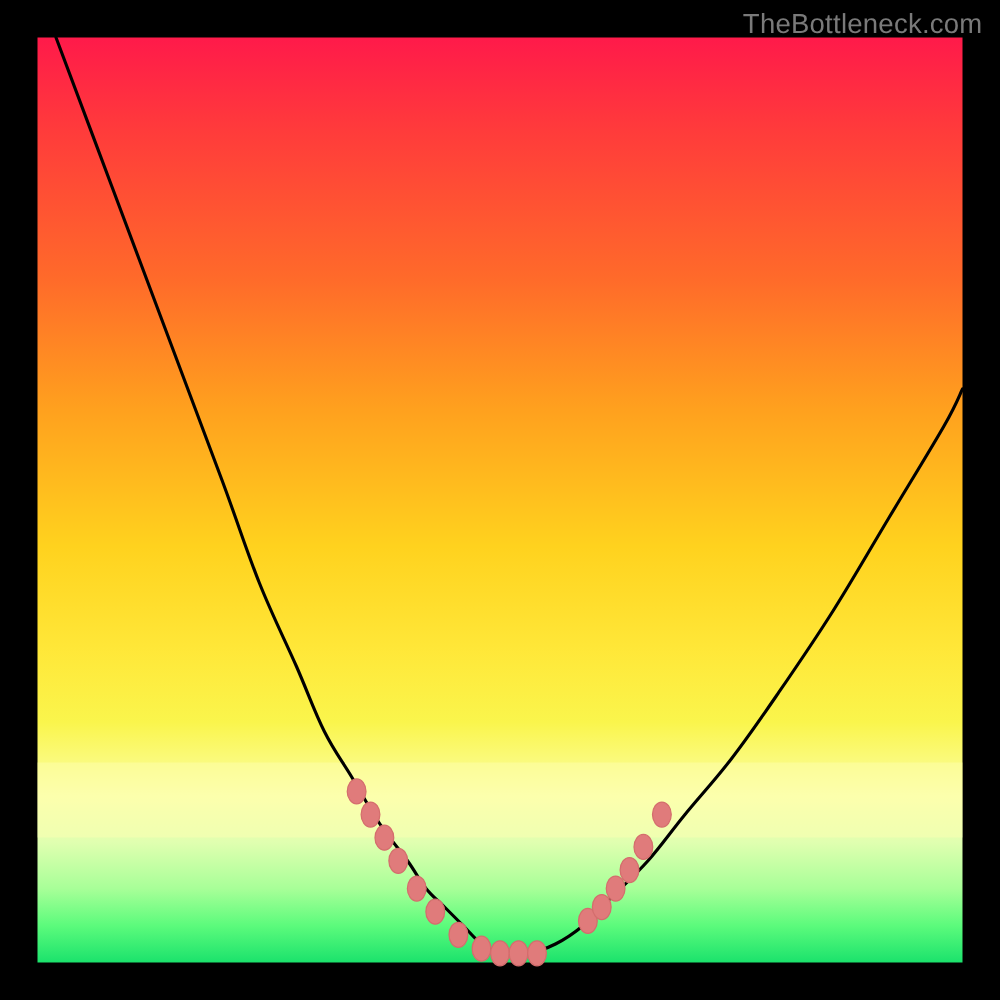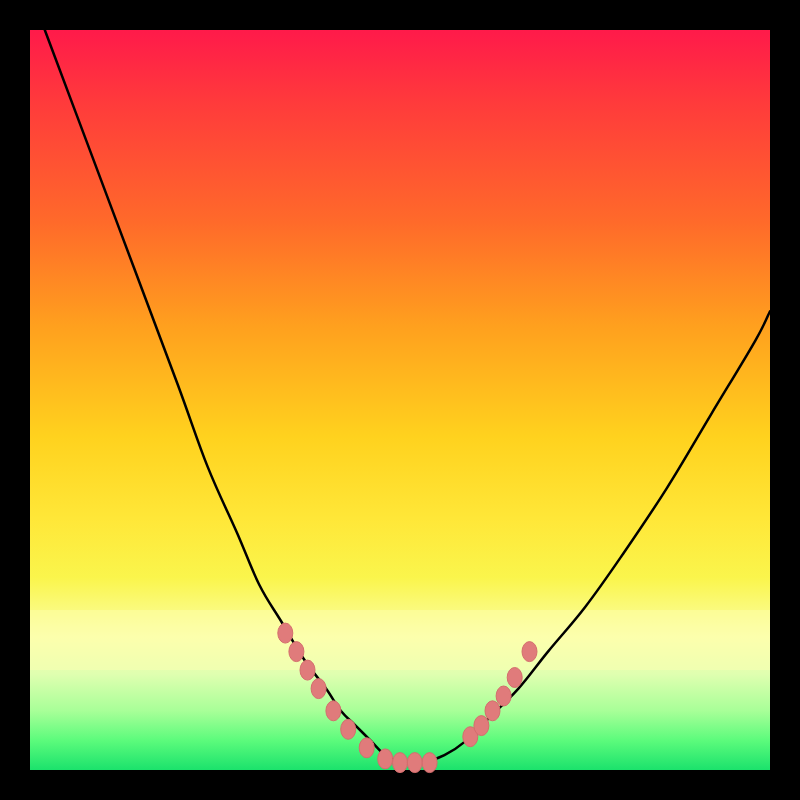--- a/index.html
+++ b/index.html
@@ -92,13 +92,14 @@
         <ellipse cx="399.6" cy="732.6" rx="7.5" ry="10" fill="#e07b7b" stroke="#d46d6d" stroke-width="1"></ellipse>
         <ellipse cx="440.29999999999995" cy="706.7" rx="7.5" ry="10" fill="#e07b7b" stroke="#d46d6d" stroke-width="1"></ellipse>
         <ellipse cx="451.4" cy="695.6" rx="7.5" ry="10" fill="#e07b7b" stroke="#d46d6d" stroke-width="1"></ellipse>
         <ellipse cx="462.5" cy="680.8" rx="7.5" ry="10" fill="#e07b7b" stroke="#d46d6d" stroke-width="1"></ellipse>
         <ellipse cx="473.6" cy="666" rx="7.5" ry="10" fill="#e07b7b" stroke="#d46d6d" stroke-width="1"></ellipse>
         <ellipse cx="484.70000000000005" cy="647.5" rx="7.5" ry="10" fill="#e07b7b" stroke="#d46d6d" stroke-width="1"></ellipse>
         <ellipse cx="499.50000000000006" cy="621.6" rx="7.5" ry="10" fill="#e07b7b" stroke="#d46d6d" stroke-width="1"></ellipse>
       </g>
   </svg>
 
+  <div class="watermark">TheBottleneck.com</div>
 </div>
 
 </body></html>

